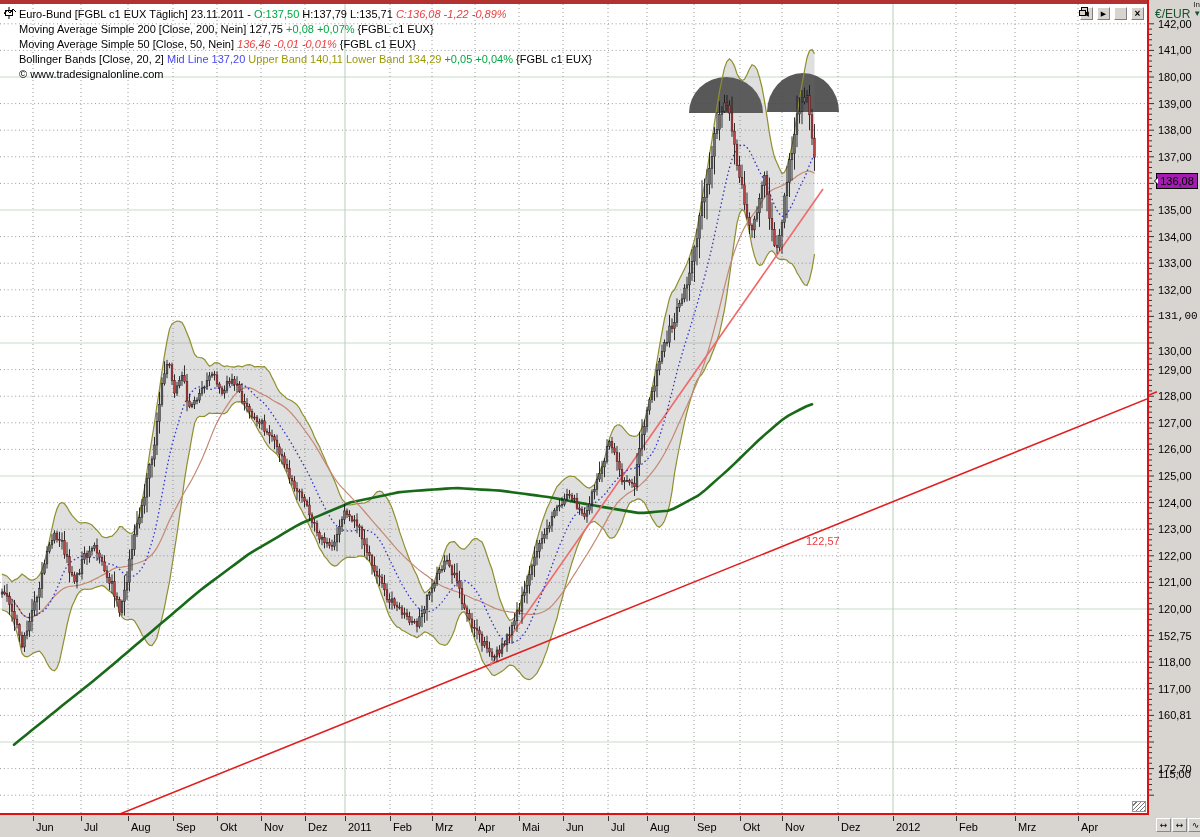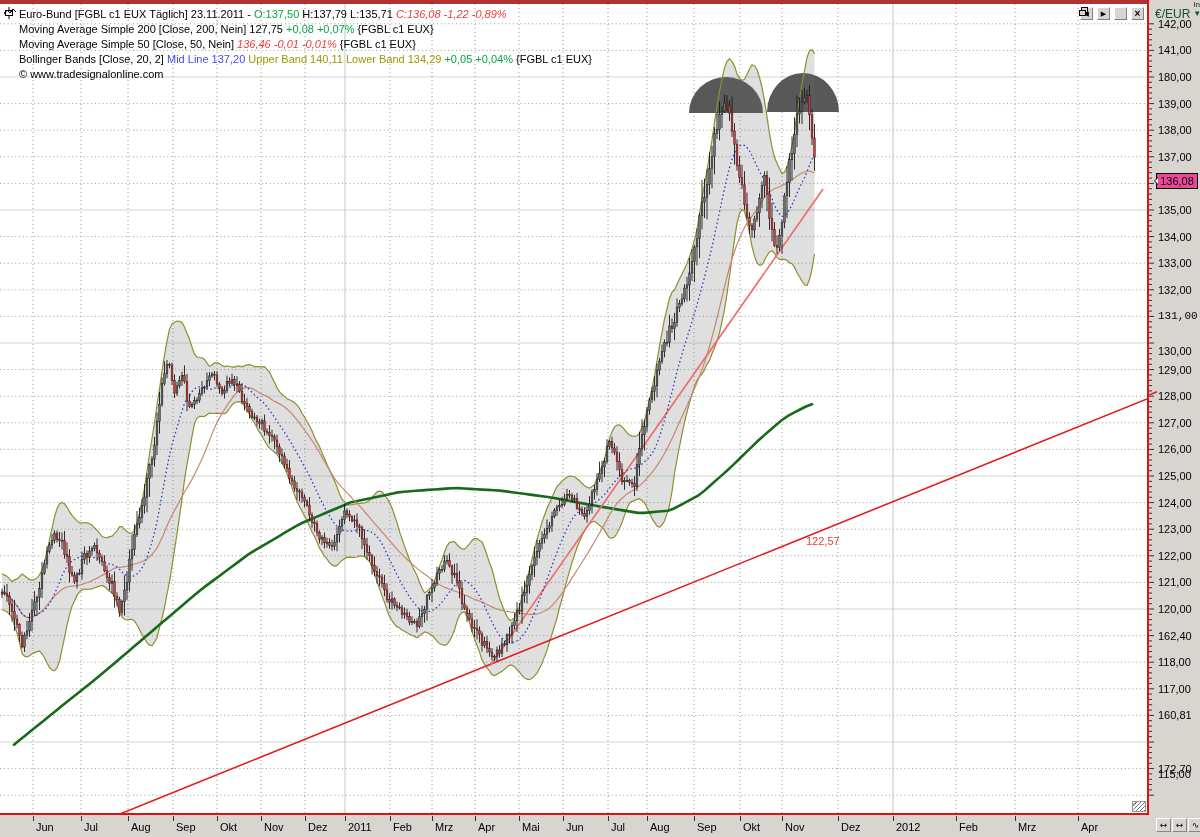--- a/index.html
+++ b/index.html
@@ -8,21 +8,21 @@
   .top-stripe{position:absolute;left:0;top:0;width:1200px;height:4px;background:#b23232;border-bottom:1px solid #8a2020;}
   .plot{position:absolute;left:0;top:4px;width:1147px;height:809px;background:#fff;overflow:hidden;}
   .plot svg{position:absolute;left:0;top:0;}
   .border-right{position:absolute;left:1147px;top:0;width:2px;height:815px;background:#dd1111;}
   .border-bottom{position:absolute;left:0;top:813px;width:1149px;height:2px;background:#dd1111;}
   .price-axis{position:absolute;left:1149px;top:0;width:51px;height:815px;background:#d8d5d0;}
   .axis-header{position:absolute;left:6px;top:7px;font-size:12px;color:#14532d;white-space:nowrap;cursor:pointer;}
   .axis-dd{display:inline-block;margin-left:3px;font-size:8px;vertical-align:2px;}
   .corner-text{position:absolute;right:0px;top:0px;font-size:8px;color:#222;}
   .ylabel{position:absolute;left:9px;height:12px;line-height:12px;font-size:11px;color:#000;white-space:nowrap;}
-  .price-tag{position:absolute;left:7px;width:40px;height:14px;background:#ec4899;border:1px solid #000;
+  .price-tag{position:absolute;left:7px;width:40px;height:14px;background:#a21caf;border:1px solid #000;
              text-align:center;line-height:14px;font-size:11px;color:#000;z-index:3;}
   .price-tag:before{content:"";position:absolute;left:-7px;top:3px;border:4px solid transparent;border-right:4px solid #000;margin-top:0px;}
   .price-tag:after{content:"";position:absolute;left:-5px;top:4px;border:3px solid transparent;border-right:3px solid #fff;}
   .time-axis{position:absolute;left:0;top:815px;width:1149px;height:22px;background:#d8d5d0;overflow:hidden;}
   .xtick{position:absolute;top:1px;width:1px;height:5px;background:#333;}
   .xlabel{position:absolute;top:6px;font-size:11px;color:#000;white-space:nowrap;}
   .corner-br{position:absolute;left:1149px;top:815px;width:51px;height:22px;background:#d8d5d0;}
   .mini-btn{position:absolute;top:3px;width:15px;height:14px;background:#d8d5d0;border:1px solid #888;
             border-top-color:#fff;border-left-color:#fff;font-size:9px;line-height:12px;text-align:center;
             padding:0;color:#000;cursor:pointer;font-family:"DejaVu Sans",sans-serif;}
@@ -640,21 +640,21 @@
         <div class="ylabel" style="top: 363.6px;">129,00</div>
         <div class="ylabel" style="top: 390.2px;">128,00</div>
         <div class="ylabel" style="top: 416.8px;">127,00</div>
         <div class="ylabel" style="top: 443.4px;">126,00</div>
         <div class="ylabel" style="top: 470px;">125,00</div>
         <div class="ylabel" style="top: 496.6px;">124,00</div>
         <div class="ylabel" style="top: 523.2px;">123,00</div>
         <div class="ylabel" style="top: 549.8px;">122,00</div>
         <div class="ylabel" style="top: 576.4px;">121,00</div>
         <div class="ylabel" style="top: 603px;">120,00</div>
-        <div class="ylabel" style="top: 629.6px;">162,40</div>
+        <div class="ylabel" style="top: 629.6px;">152,75</div>
         <div class="ylabel" style="top: 656.2px;">118,00</div>
         <div class="ylabel" style="top: 682.8px;">117,00</div>
         <div class="ylabel" style="top: 709.4px;">160,81</div>
         <div class="ylabel" style="top: 736px; margin-top: 32px;">115,00</div>
         <div class="ylabel" style="top: 762.6px;">172,70</div>
       </div>
     <div class="price-tag" style="top: 173.272px;">
       <span>136,08</span>
     </div>
   </div>

